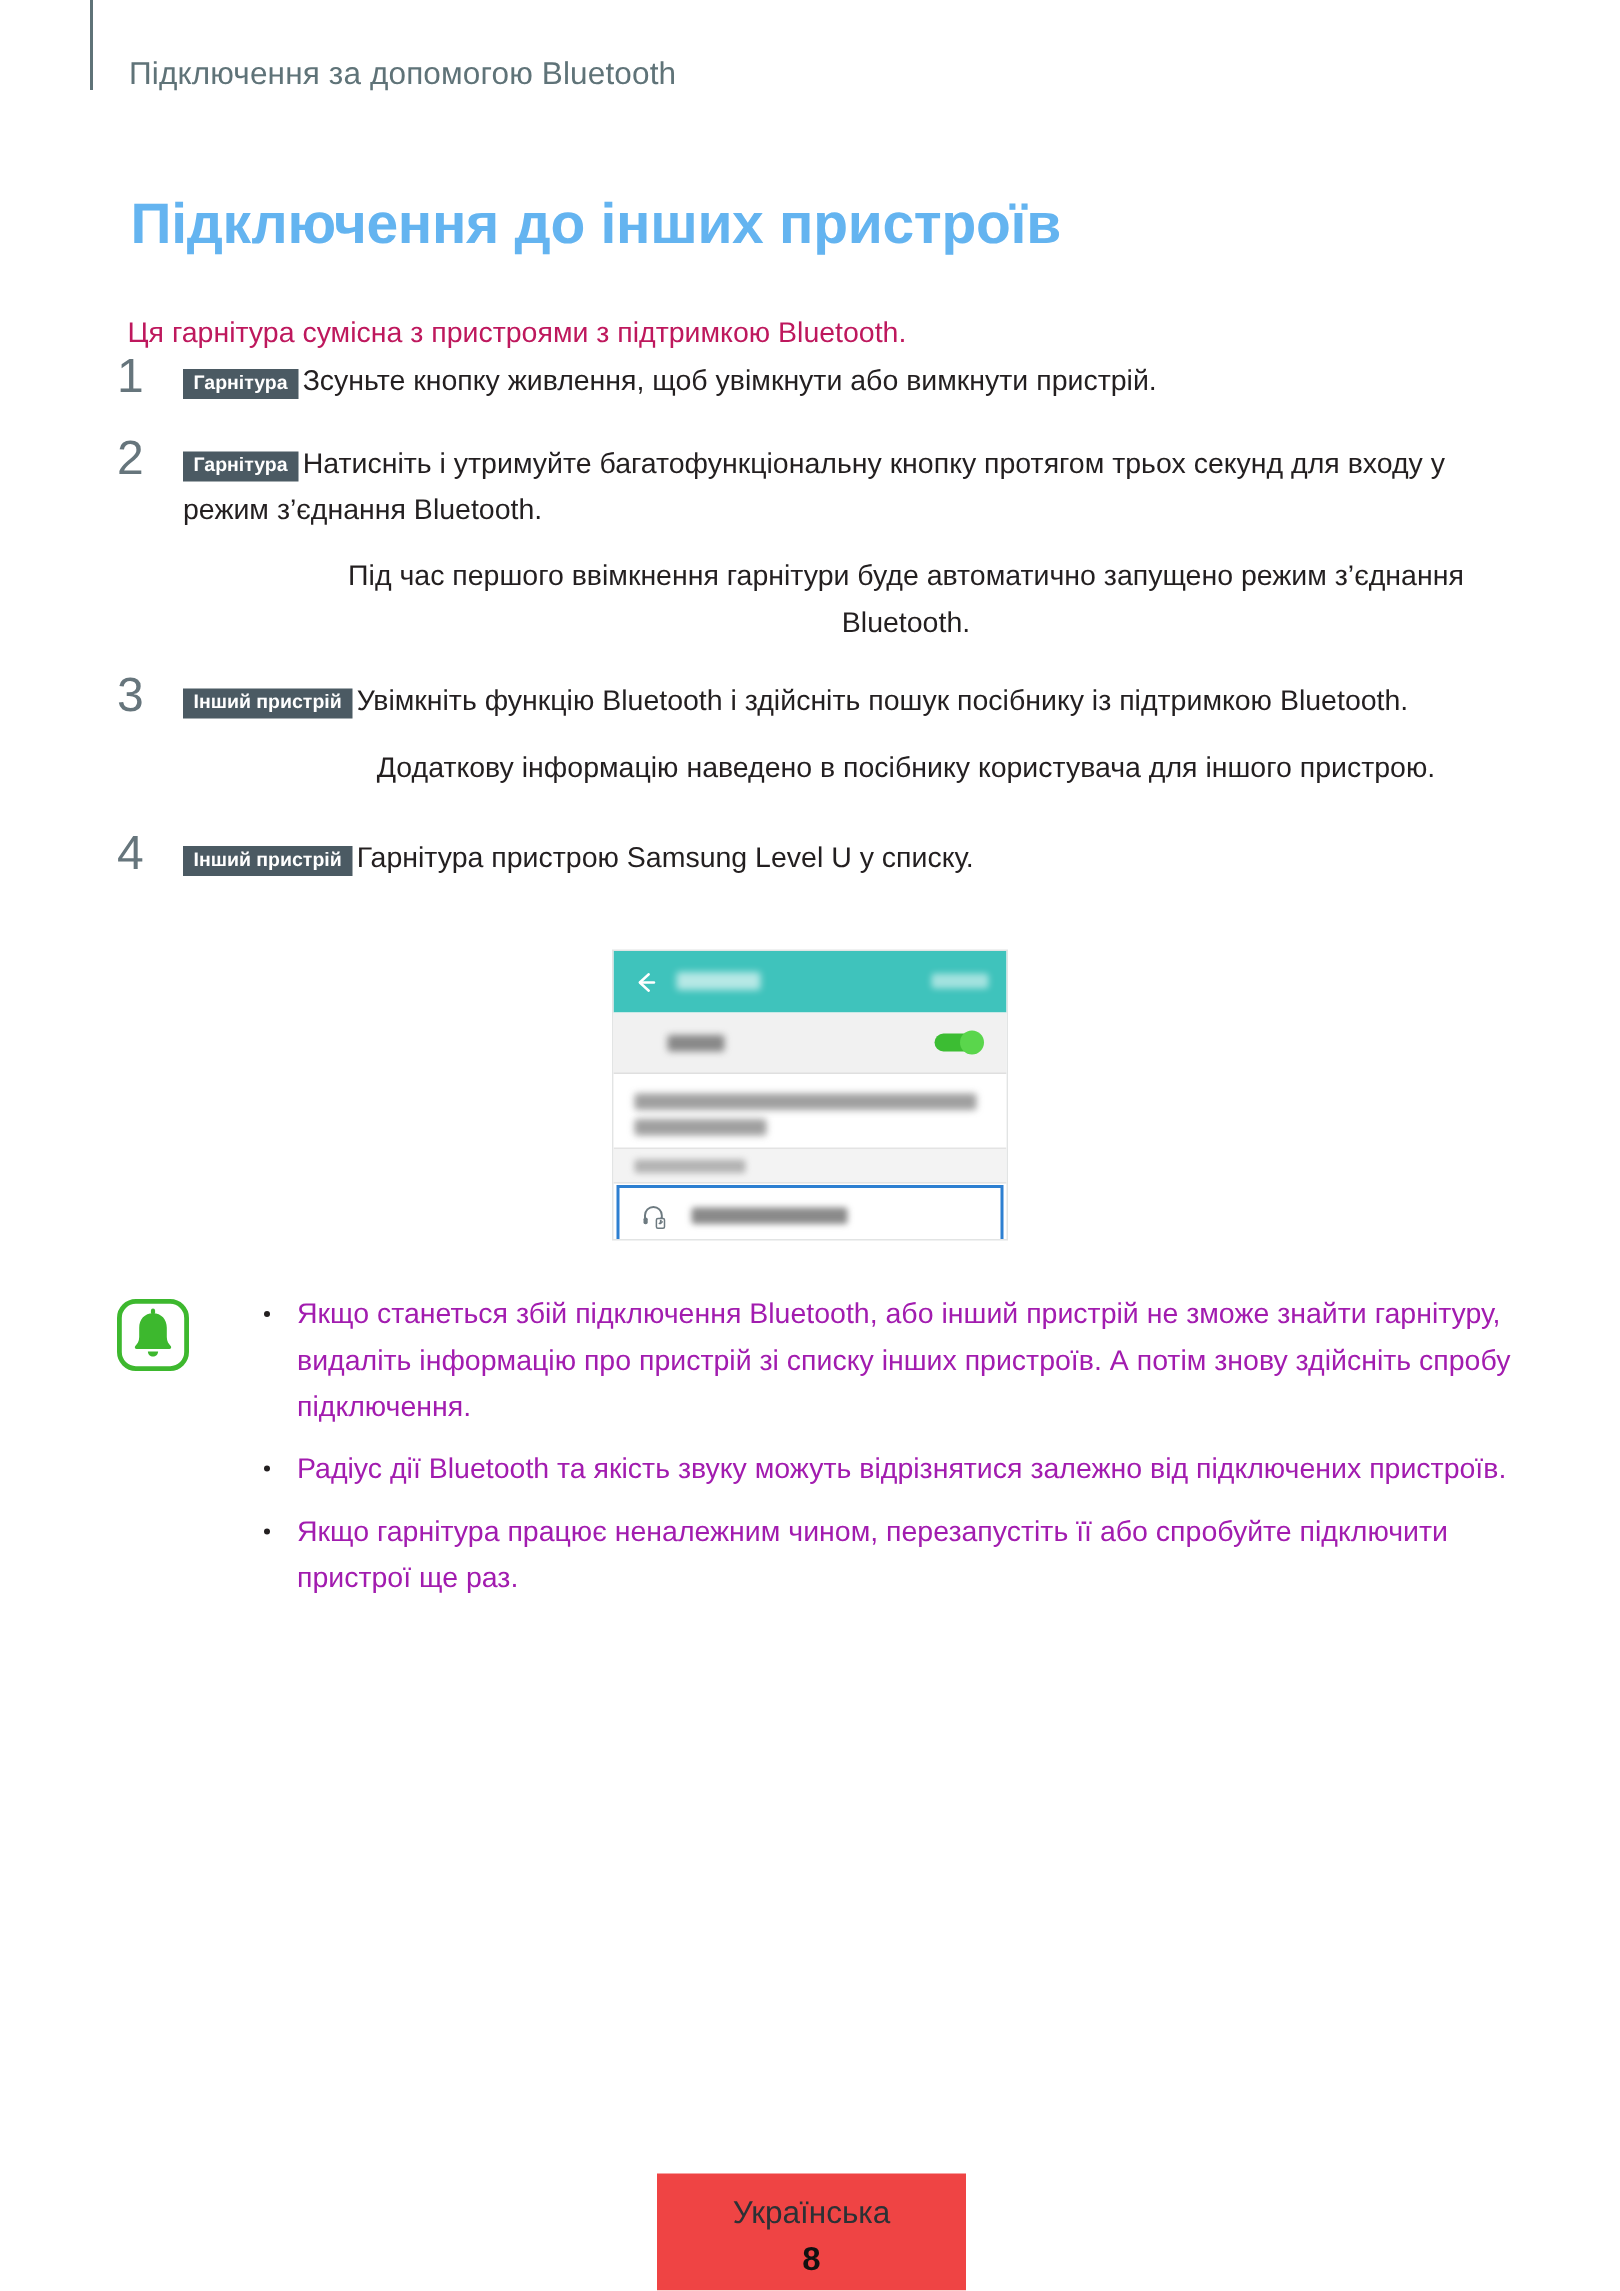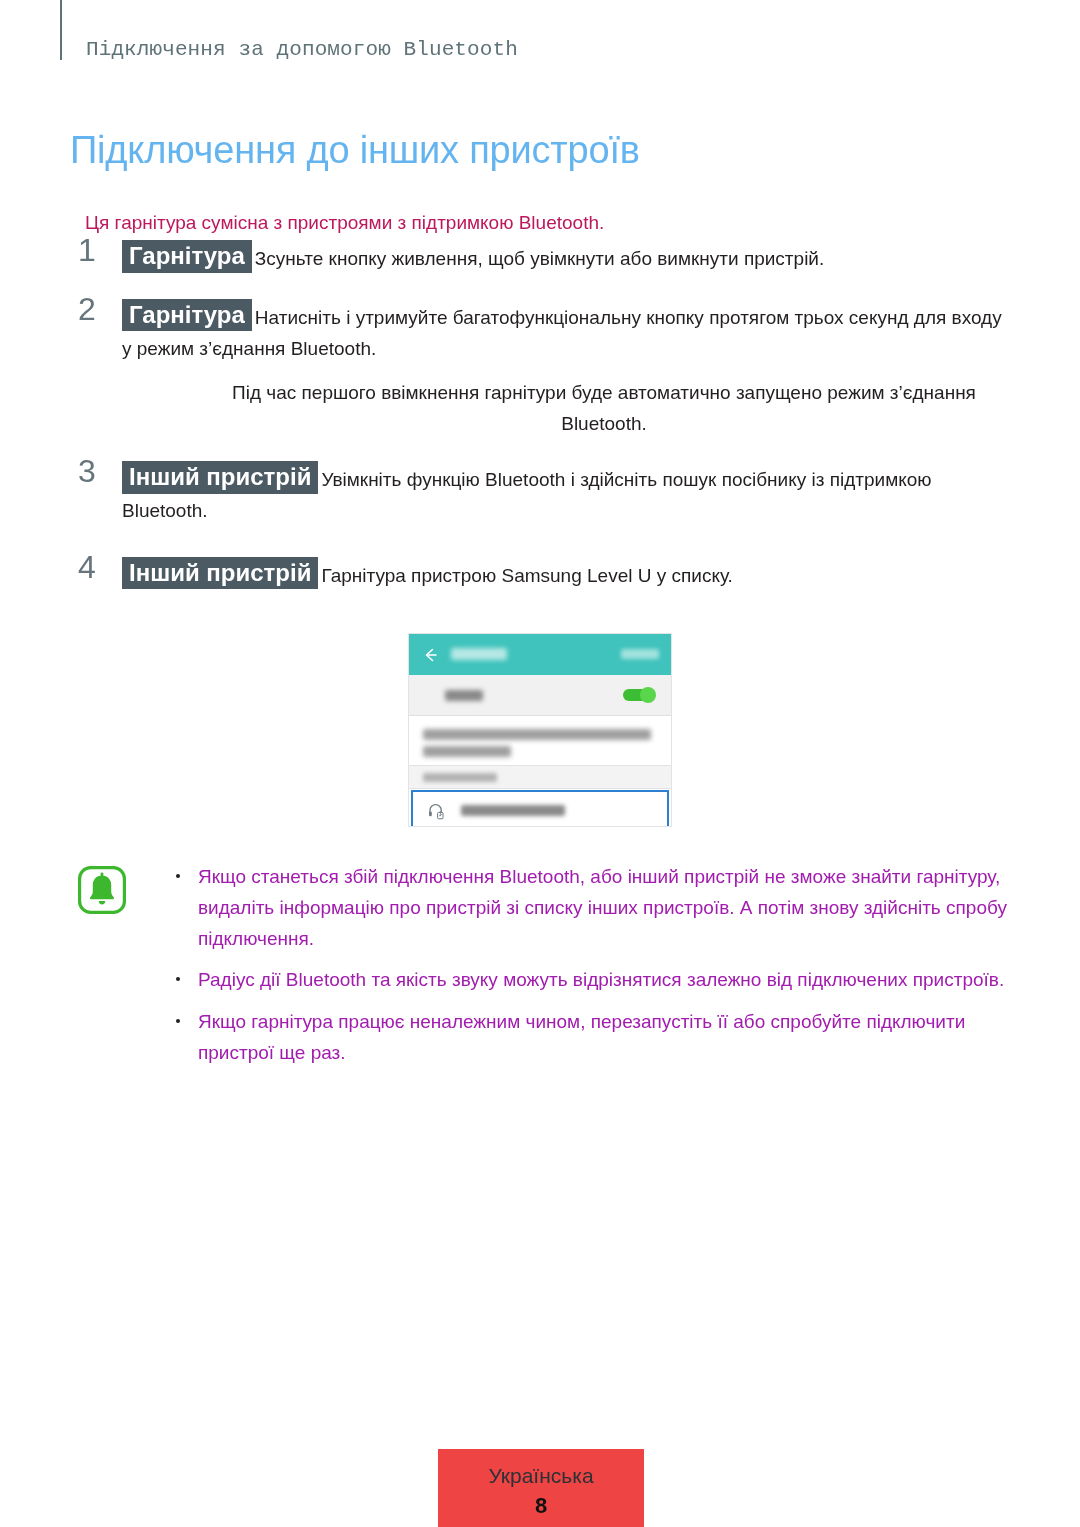--- a/index.html
+++ b/index.html
@@ -31,29 +31,28 @@
     width: 2px; height: 60px;
     background: #5f7378;
   }
   .header-title {
     position: absolute;
     left: 86px; top: 38px;
     font-size: 21px;
     color: #5f7378;
     letter-spacing: .1px;
     white-space: nowrap;
-    font-family: Liberation Mono, monospace;
   }
 
   
   .page-title {
     position: absolute;
-    left: 70px; top: 129px;
+    left: 87px; top: 129px;
     font-size: 38px;
-    font-weight: normal;
+    font-weight: bold;
     color: #64b4f0;
     letter-spacing: -.2px;
     white-space: nowrap;
   }
 
   
   .intro {
     position: absolute;
     left: 85px; top: 212px;
     font-size: 19px;
@@ -83,21 +82,21 @@
     margin-left: 44px;
     font-size: 19px;
     line-height: 1.62;
     color: #231f20;
   }
   .badge {
     display: inline-block;
     background: #4b5a63;
     color: #ffffff;
     font-weight: bold;
-    font-size: 24px;
+    font-size: 13px;
     padding: 2px 7px 3px 7px;
     line-height: 1.15;
     vertical-align: 1px;
     margin-right: 3px;
     white-space: nowrap;
   }
   .substep {
     margin-left: 44px;
     font-size: 19px;
     line-height: 1.6;
@@ -310,20 +309,21 @@
   <div class="step" style="margin-top:24px;">
     <div class="step-num">2</div>
     <div class="step-body"><span class="badge">Гарнітура</span><span>Натисніть і утримуйте багатофункціональну кнопку протягом трьох секунд для входу у режим з’єднання Bluetooth.</span></div>
   </div>
   <div class="substep" style="margin-left:122px;">Під час першого ввімкнення гарнітури буде автоматично запущено режим з’єднання Bluetooth.</div>
 
   <div class="step" style="margin-top:22px;">
     <div class="step-num">3</div>
     <div class="step-body"><span class="badge">Інший пристрій</span><span>Увімкніть функцію Bluetooth і здійсніть пошук посібнику із підтримкою Bluetooth.</span></div>
   </div>
+  <div class="substep" style="margin-left:122px;">Додаткову інформацію наведено в посібнику користувача для іншого пристрою.</div>
 
   <div class="step" style="margin-top:30px;">
     <div class="step-num">4</div>
     <div class="step-body"><span class="badge">Інший пристрій</span><span>Гарнітура пристрою </span><span class="bold-inline">Samsung Level U</span><span> у списку.</span></div>
   </div>
 
 </div>
 
 <div class="phone-shot">
 

